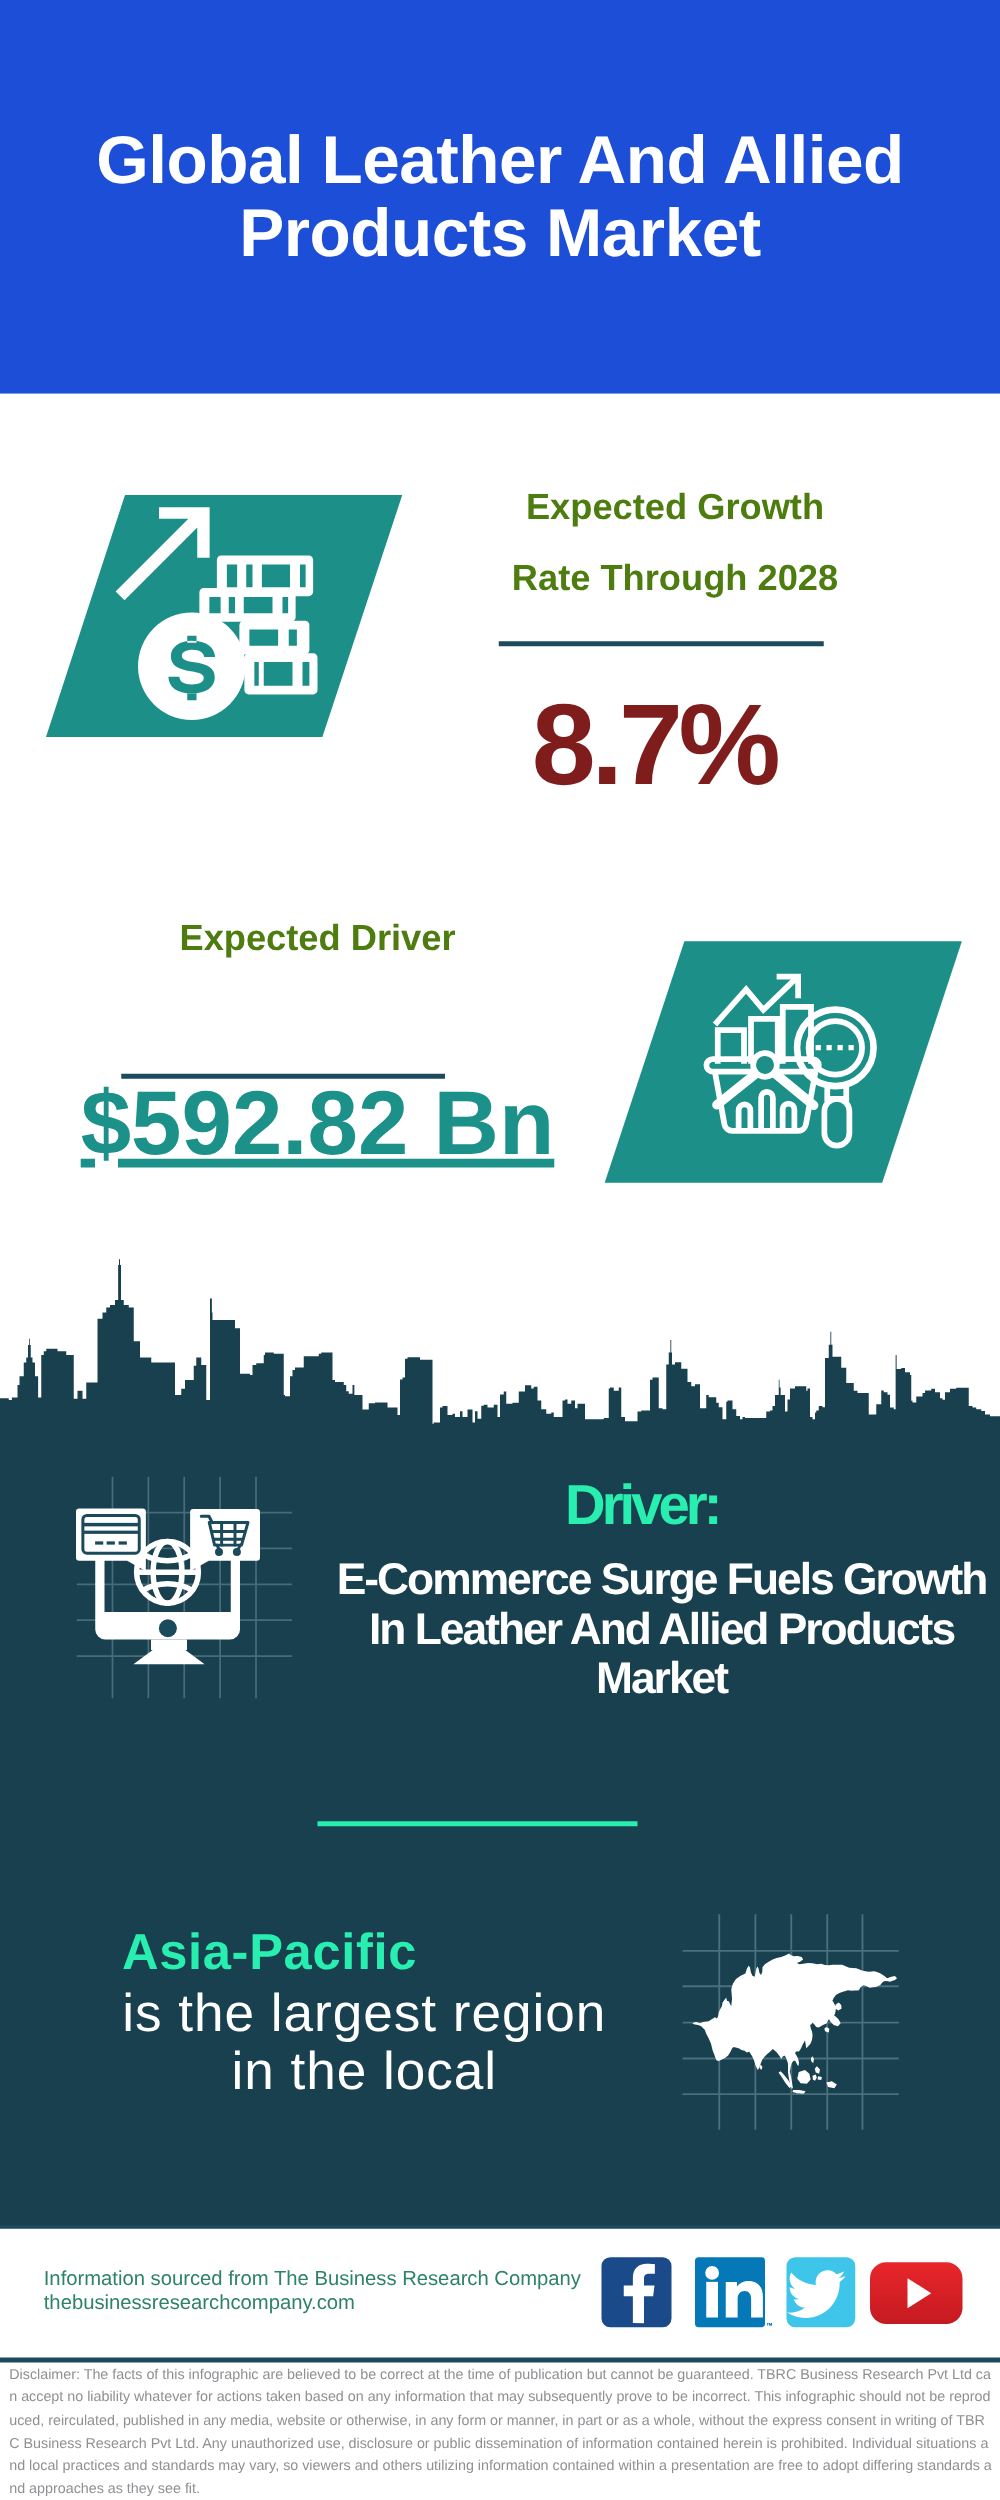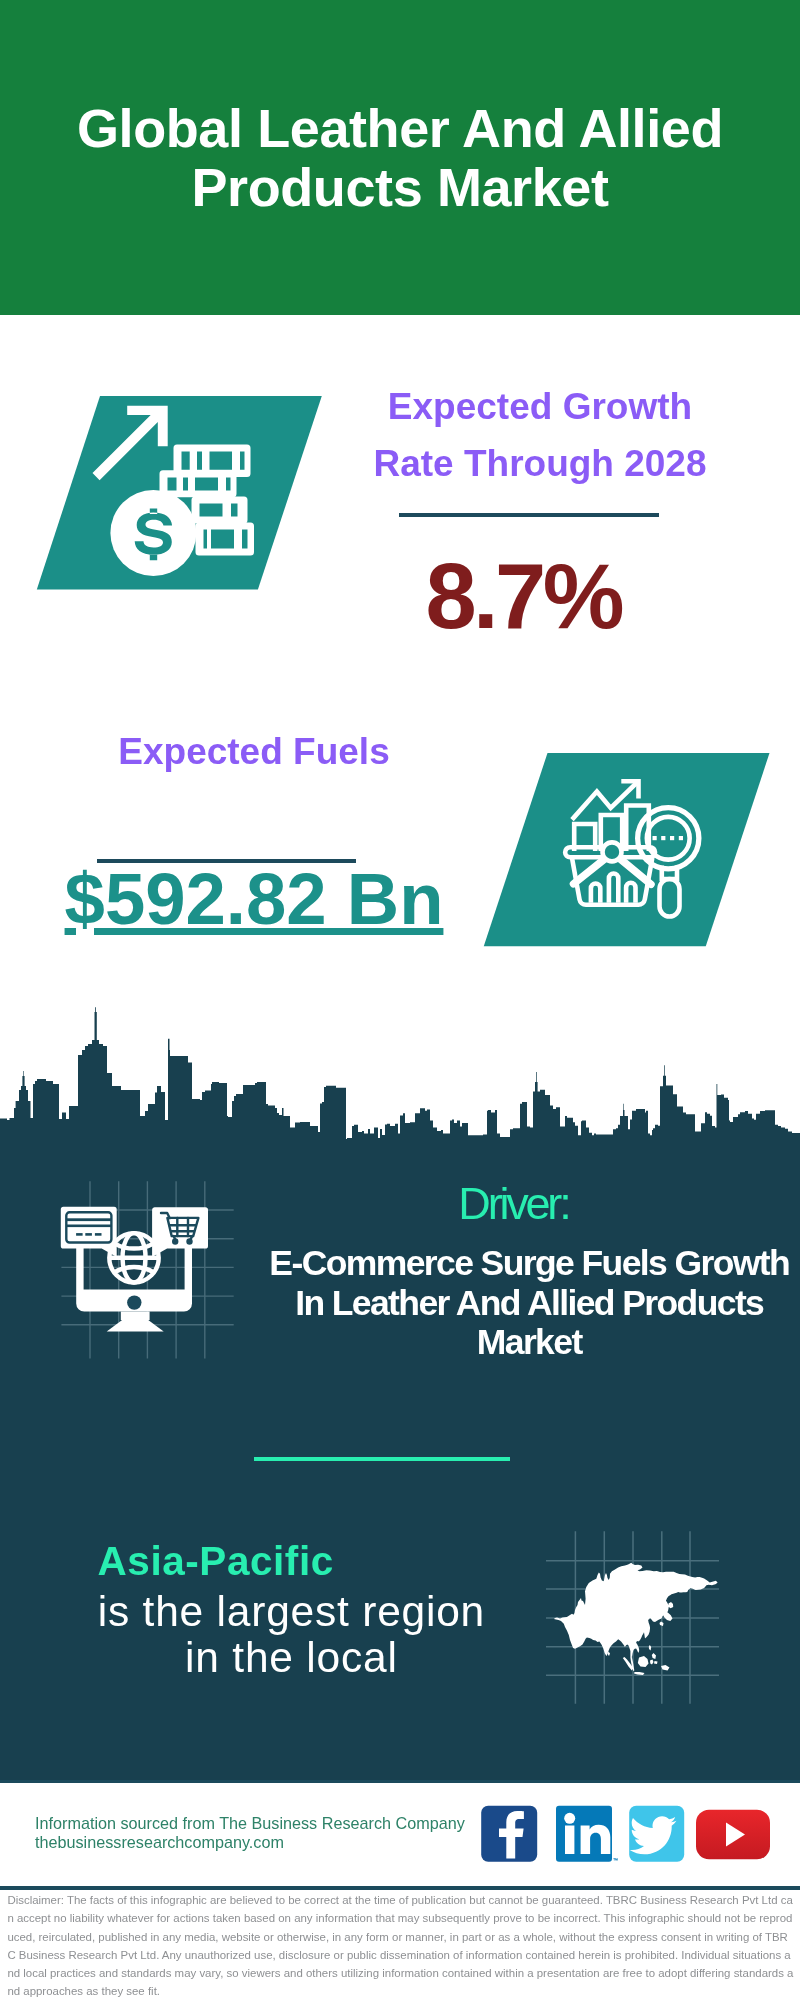--- a/index.html
+++ b/index.html
@@ -2,41 +2,41 @@
 <html><head>
 <meta charset="utf-8">
 <title>Global Leather And Allied Products Market</title>
 <style>
   html,body{margin:0;padding:0;background:#ffffff;}
   body{width:800px;height:2000px;font-family:"Liberation Sans",sans-serif;overflow:hidden;
        -webkit-font-smoothing:antialiased;}
   .page{position:relative;width:800px;height:2000px;background:#ffffff;}
 
   
-  .header{position:absolute;left:0;top:0;width:800px;height:315px;background:#15803d;}
+  .header{position:absolute;left:0;top:0;width:800px;height:315px;background:#1d4ed8;}
   .header h1{position:absolute;left:0;top:99px;width:800px;margin:0;text-align:center;
     color:#ffffff;font-size:54px;font-weight:bold;line-height:59px;letter-spacing:-0.4px;}
 
   
   .whiteband{position:absolute;left:0;top:315px;width:800px;height:690px;background:#ffffff;}
 
   .para{position:absolute;background:#1b8f88;}
 
-  .stat-title{position:absolute;color:#8b5cf6;font-size:37px;font-weight:bold;
+  .stat-title{position:absolute;color:#4d7c0f;font-size:29px;font-weight:bold;
      line-height:57px;text-align:center;letter-spacing:0px;}
   .rule{position:absolute;background:#1d4a5c;height:4px;}
   .bigval{position:absolute;color:#7f1d1d;font-weight:bold;text-align:center;
      font-size:92px;line-height:92px;letter-spacing:-3.5px;text-indent:-3.5px;}
   .bigval2{position:absolute;color:#1c918a;font-weight:bold;text-align:center;
      font-size:72.5px;line-height:72.5px;letter-spacing:0px;}
 
   
   .darkband{position:absolute;left:0;top:1139px;width:800px;height:641px;background:#18404f;}
   .skyline{position:absolute;left:0;top:0;width:800px;height:160px;}
-  .driver-label{position:absolute;color:#28eeb0;font-size:45px;font-weight:normal;text-align:center;
+  .driver-label{position:absolute;color:#28eeb0;font-size:45px;font-weight:bold;text-align:center;
      line-height:45px;letter-spacing:-3.2px;text-indent:-3.2px;}
   .driver-text{position:absolute;color:#ffffff;font-size:35.5px;font-weight:bold;
      line-height:39.7px;text-align:center;letter-spacing:-1.6px;text-indent:-1.6px;}
   .greenrule{position:absolute;background:#28eeb0;height:4px;}
   .region-name{position:absolute;color:#28eeb0;font-size:40.5px;font-weight:bold;text-align:left;
      line-height:40.5px;letter-spacing:0.55px;text-indent:0.55px;}
   .region-text{position:absolute;color:#ffffff;font-size:42.5px;line-height:45.6px;text-align:center;
      letter-spacing:0.78px;text-indent:0.78px;}
 
   
@@ -82,21 +82,21 @@
     </svg>
 
     <div class="stat-title" style="left:330px;top:63px;width:420px;">
       <div>Expected Growth</div>
       <div>Rate Through 2028</div>
     </div>
     <div class="rule" style="left:399px;top:198px;width:260px;"></div>
     <div class="bigval" style="left:315px;top:235px;width:420px;">8.7%</div>
 
     <div class="stat-title" style="left:44px;top:408px;width:420px;">
-      <div>Expected Fuels</div>
+      <div>Expected Driver</div>
     </div>
     <div class="rule" style="left:97px;top:544px;width:259px;"></div>
     <div class="bigval2" style="left:44px;top:548px;width:420px;text-decoration:underline;">$592.82 Bn</div>
 
     <svg class="para" style="left:470px;top:430px;width:310px;height:215px;background:none;" viewBox="470 745 310 215">
       <polygon points="547.5,753 769.5,753 705.75,946.25 483.75,946.25" fill="#1b8f88"></polygon>
       <g fill="none" stroke="#ffffff" stroke-width="4.6">
 
         <polyline points="572,819.6 596.9,791.5 610.7,807.9 637,782.5"></polyline>
         <polyline points="621.3,781.2 638.5,781.2 638.5,798.5" stroke-linejoin="miter"></polyline>

